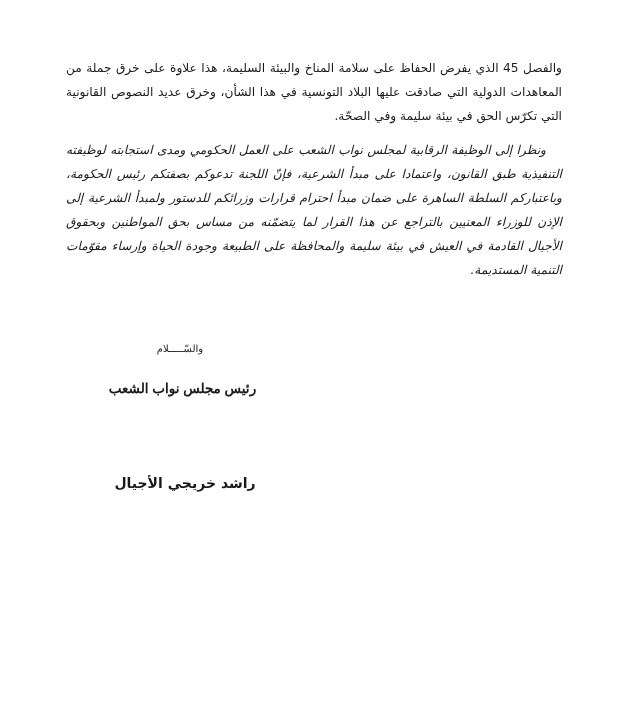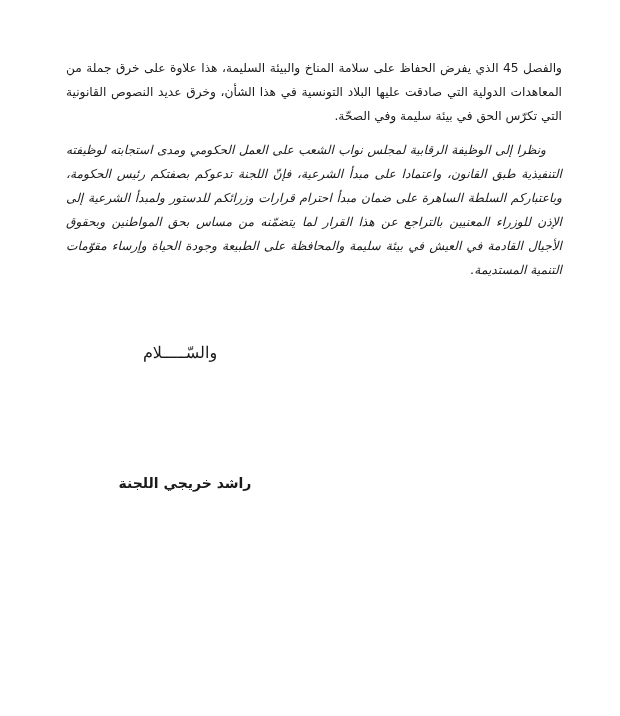--- a/index.html
+++ b/index.html
@@ -39,21 +39,21 @@
       position: absolute;
       direction: rtl;
       text-align: center;
       white-space: nowrap;
       margin: 0;
     }
     .greeting {
       left: 120px;
       width: 120px;
       top: 343px;
-      font-size: 16px;
+      font-size: 10px;
       font-family: "Liberation Sans", sans-serif;
     }
     .title {
       left: 100px;
       width: 165px;
       top: 380px;
       font-size: 13.5px;
       font-weight: bold;
       font-family: "Liberation Sans", sans-serif;
     }
@@ -69,15 +69,16 @@
 </head>
 <body>
 
 <div class="page">
   <p class="body-text para1">والفصل 45 الذي يفرض الحفاظ على سلامة المناخ والبيئة السليمة، هذا علاوة على خرق جملة من المعاهدات الدولية التي صادقت عليها البلاد التونسية في هذا الشأن، وخرق عديد النصوص القانونية التي تكرّس الحق في بيئة سليمة وفي الصحّة.</p>
 
   <p class="body-text para2">ونظرا إلى الوظيفة الرقابية لمجلس نواب الشعب على العمل الحكومي ومدى استجابته لوظيفته التنفيذية طبق القانون، واعتمادا على مبدأ الشرعية، فإنّ اللجنة تدعوكم بصفتكم رئيس الحكومة، وباعتباركم السلطة الساهرة على ضمان مبدأ احترام قرارات وزرائكم للدستور ولمبدأ الشرعية إلى الإذن للوزراء المعنيين بالتراجع عن هذا القرار لما يتضمّنه من مساس بحق المواطنين وبحقوق الأجيال القادمة في العيش في بيئة سليمة والمحافظة على الطبيعة وجودة الحياة وإرساء مقوّمات التنمية المستديمة.</p>
 
   <p class="sig greeting">والسّـــــلام</p>
 
+  <p class="sig title">رئيس مجلس نواب الشعب</p>
 
-  <p class="sig name">راشد خريجي اللجنة</p>
+  <p class="sig name">راشد خريجي الأجيال</p>
 </div>
 
 </body></html>

